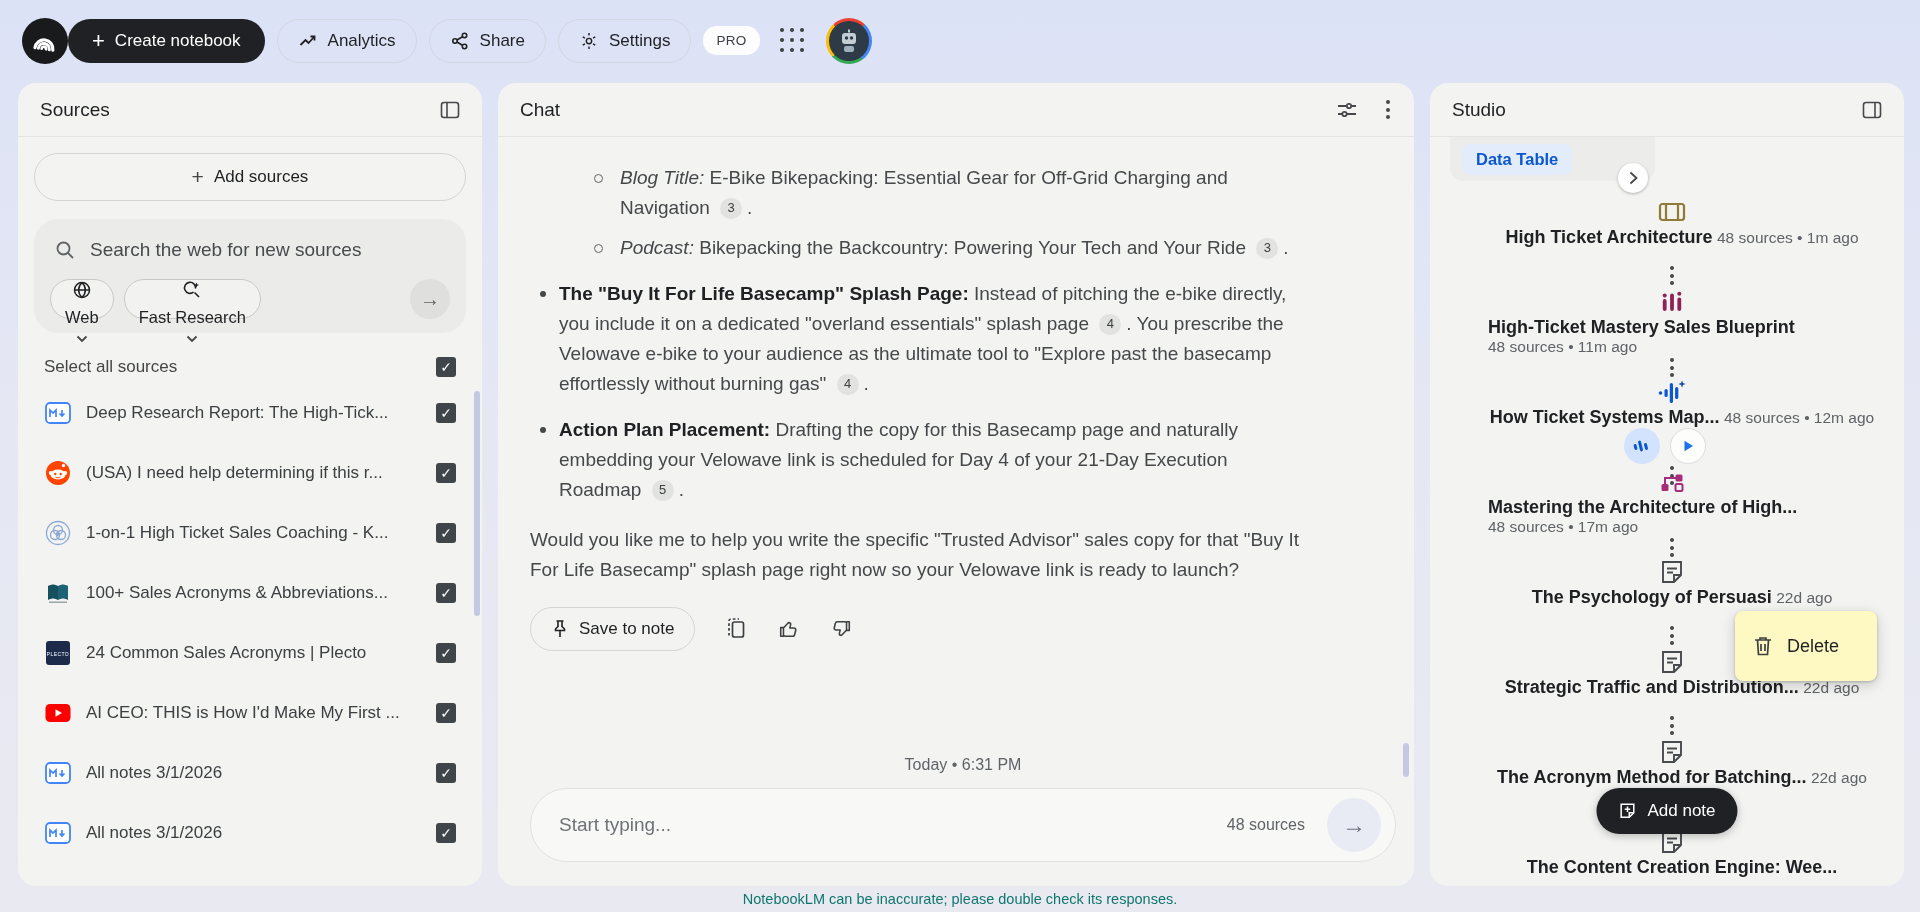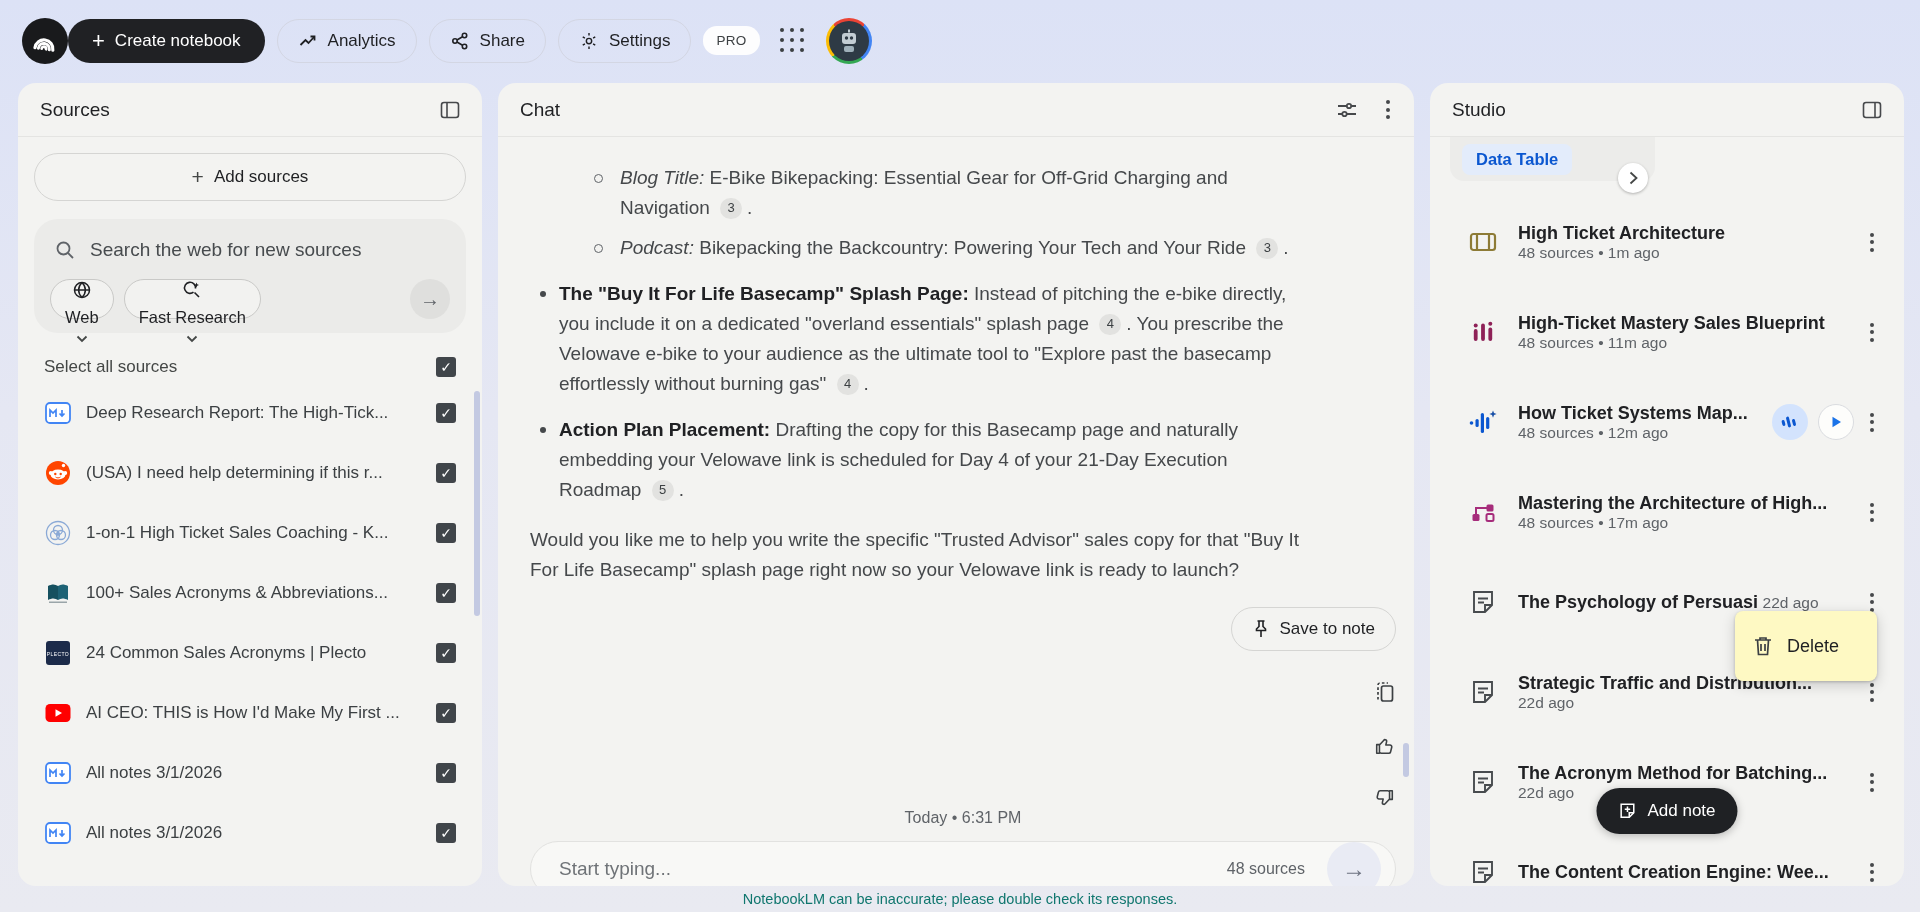--- a/index.html
+++ b/index.html
@@ -73,21 +73,21 @@
   .msg { width: 775px; font-size: 19px; line-height: 30px; color: #45484b; }
   .msg b { color: #202124; }
   .sub-list, .main-list { list-style: none; }
   .sub-li { position: relative; padding-left: 90px; margin-bottom: 10px; }
   .sub-li::before { content: ""; position: absolute; left: 64px; top: 11px; width: 7px; height: 7px; border: 1.5px solid #5f6368; border-radius: 50%; }
   .main-li { position: relative; padding-left: 29px; margin-top: 16px; }
   .main-li::before { content: ""; position: absolute; left: 10px; top: 12px; width: 6px; height: 6px; background: #45484b; border-radius: 50%; }
   .cite { display: inline-flex; align-items: center; justify-content: center; min-width: 22px; height: 21px; padding: 0 4px;
     border-radius: 11px; background: #e2e2e0; color: #3c4043; font-size: 13px; margin: 0 5px; vertical-align: 2px; cursor: pointer; }
   .closing { margin-top: 20px; }
-  .save-row { display: flex; align-items: flex-end; gap: 30px; margin-top: 22px; flex-direction: column; }
+  .save-row { display: flex; align-items: center; gap: 30px; margin-top: 22px; }
   .save-note-btn { display: inline-flex; align-items: center; gap: 10px; height: 44px; padding: 0 20px; border-radius: 22px;
     border: 1px solid #d5d5d3; background: transparent; font-size: 17px; color: #1f2023; cursor: pointer; font-family: inherit; }
   .msg-action { background: none; border: none; cursor: pointer; color: #3c4043; display: flex; }
   .chat-spacer { flex: 1 1 auto; }
   .timestamp { text-align: center; font-size: 16px; color: #5f6368; margin-bottom: 14px; }
   .input-bar { height: 74px; border-radius: 37px; background: #f8f8f6; border: 1px solid #e2e2e0;
     display: flex; align-items: center; padding: 0 14px 0 28px; }
   .input-bar input { flex: 1 1 auto; border: none; outline: none; background: transparent; font-size: 19px; color: #1f2023; font-family: inherit; }
   .input-bar input::placeholder { color: #6f7377; opacity: 1; }
   .src-count { font-size: 16px; color: #5f6368; margin-right: 22px; white-space: nowrap; }
@@ -95,21 +95,21 @@
     font-size: 24px; cursor: pointer; display: flex; align-items: center; justify-content: center; font-family: inherit; }
 
   
   .studio { width: 474px; flex: 0 0 auto; }
   .studio-body { flex: 1 1 auto; position: relative; overflow: hidden; padding-top: 60px; }
   .dt-card { position: absolute; top: 0; left: 20px; width: 205px; height: 44px; background: #ececea;
     border-radius: 0 0 14px 14px; display: flex; align-items: center; padding-left: 12px; }
   .dt-chip { background: #e3ecfb; border-radius: 8px; padding: 6px 14px; font-size: 16.5px; color: #0b57d0; font-weight: bold; cursor: pointer; }
   .dt-circle { position: absolute; top: 26px; left: 188px; width: 30px; height: 30px; border-radius: 50%; background: #ffffff;
     border: none; box-shadow: 0 1px 3px rgba(0,0,0,.28); cursor: pointer; display: flex; align-items: center; justify-content: center; color: #444746; }
-  .studio-row { display: flex; align-items: center; height: 90px; padding: 0 28px 0 38px; cursor: pointer; }
+  .studio-row { display: flex; align-items: center; height: 90px; padding: 0 28px 0 38px; cursor: pointer; flex-direction: column; }
   .st-icon { width: 30px; height: 30px; flex: 0 0 auto; display: flex; align-items: center; justify-content: center; }
   .st-text { flex: 1 1 auto; margin-left: 20px; min-width: 0; }
   .st-title { font-size: 18px; font-weight: bold; color: #202124; white-space: nowrap; overflow: hidden; }
   .st-meta { font-size: 15.5px; color: #5f6368; margin-top: 5px; white-space: nowrap; overflow: hidden; }
   .row-actions { display: flex; align-items: center; gap: 10px; margin-right: 14px; }
   .mini-circle { width: 36px; height: 36px; border-radius: 50%; border: none; cursor: pointer; display: flex; align-items: center; justify-content: center; }
   .mini-circle.interactive { background: #d3e3fd; color: #0b57d0; }
   .mini-circle.play { background: #fdfdfb; border: 1px solid #dadce0; color: #1a73e8; }
   .delete-menu { position: absolute; top: 474px; left: 305px; width: 142px; height: 70px; background: #fef9c3;
     border-radius: 8px; box-shadow: 0 1px 3px rgba(0,0,0,.2), 0 4px 14px rgba(0,0,0,.18);

